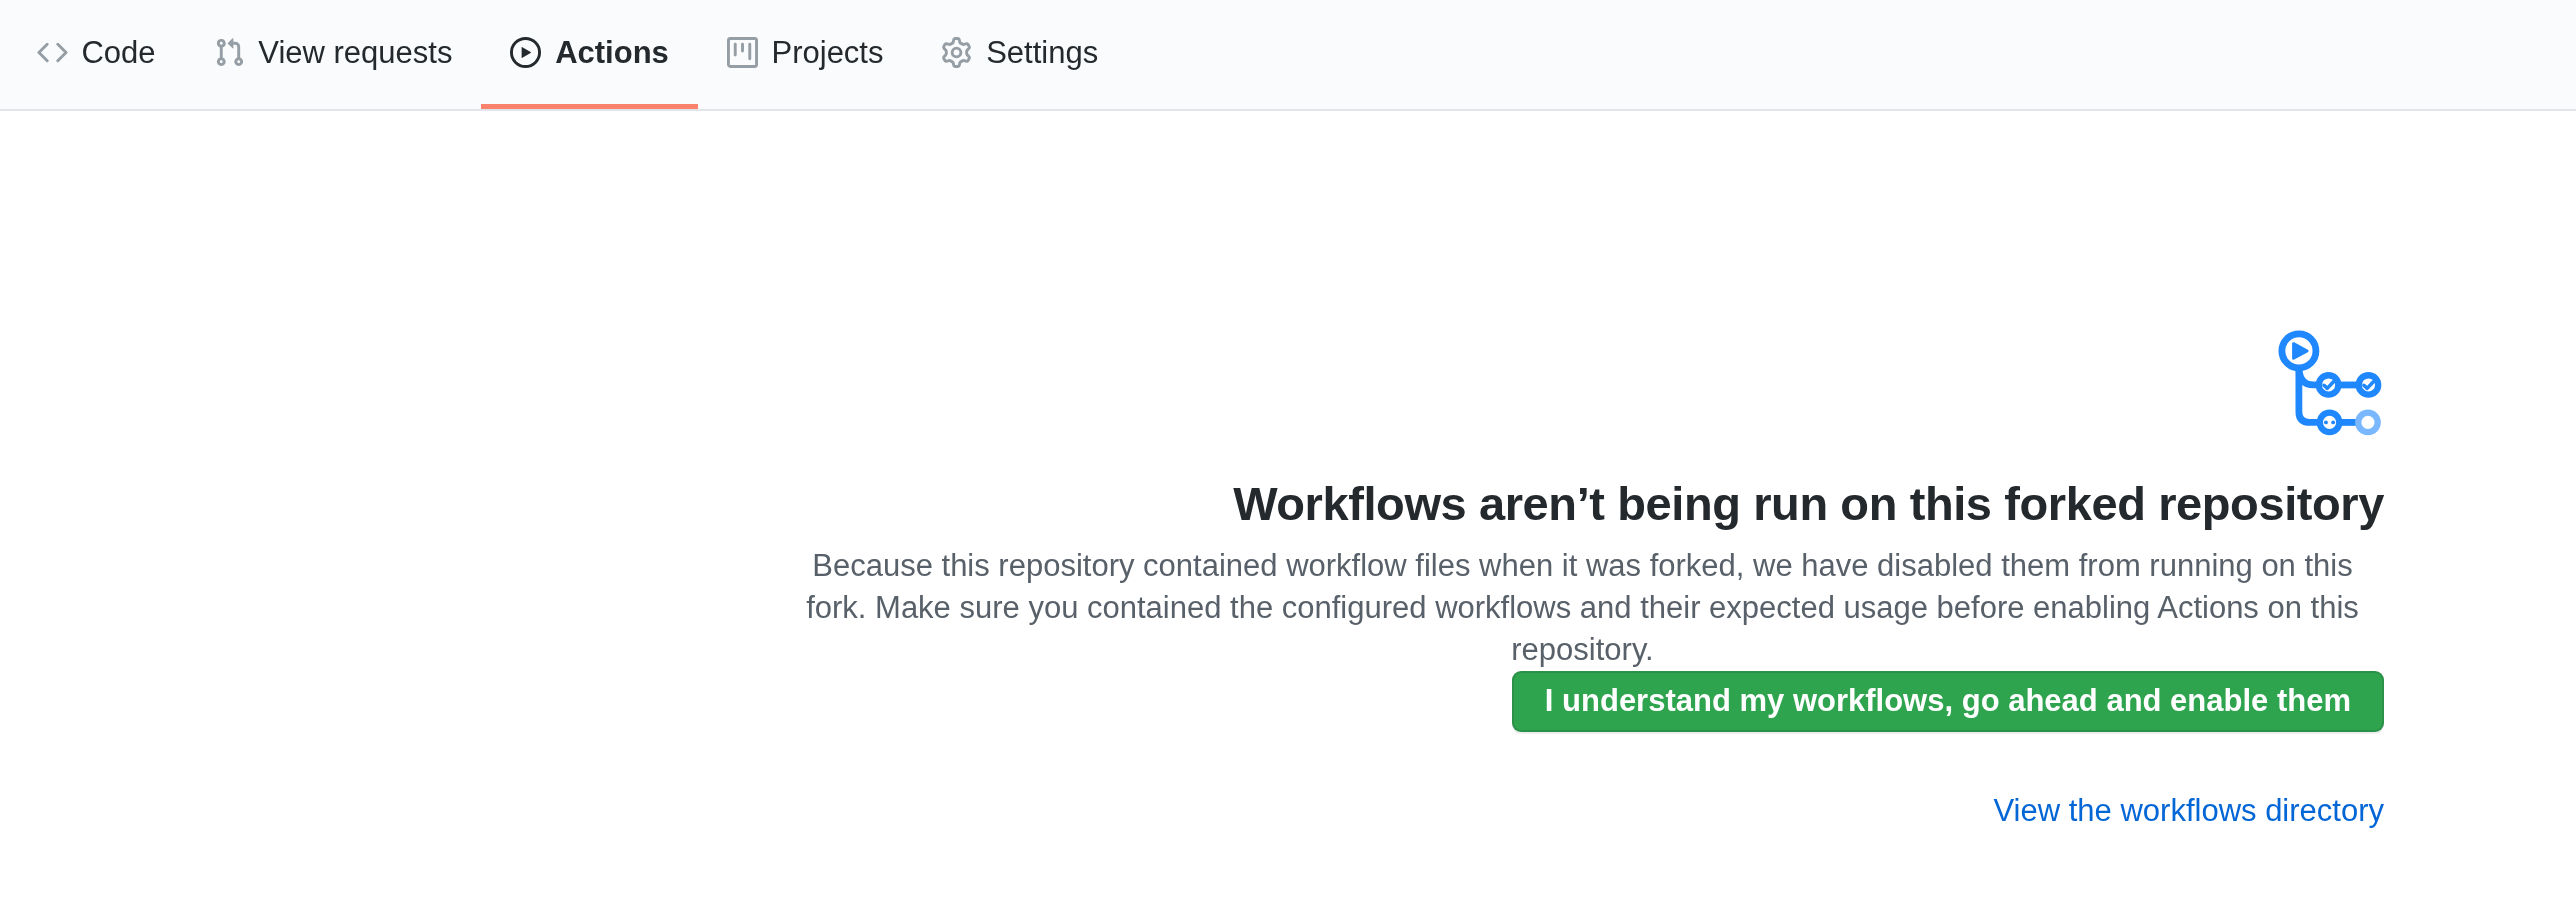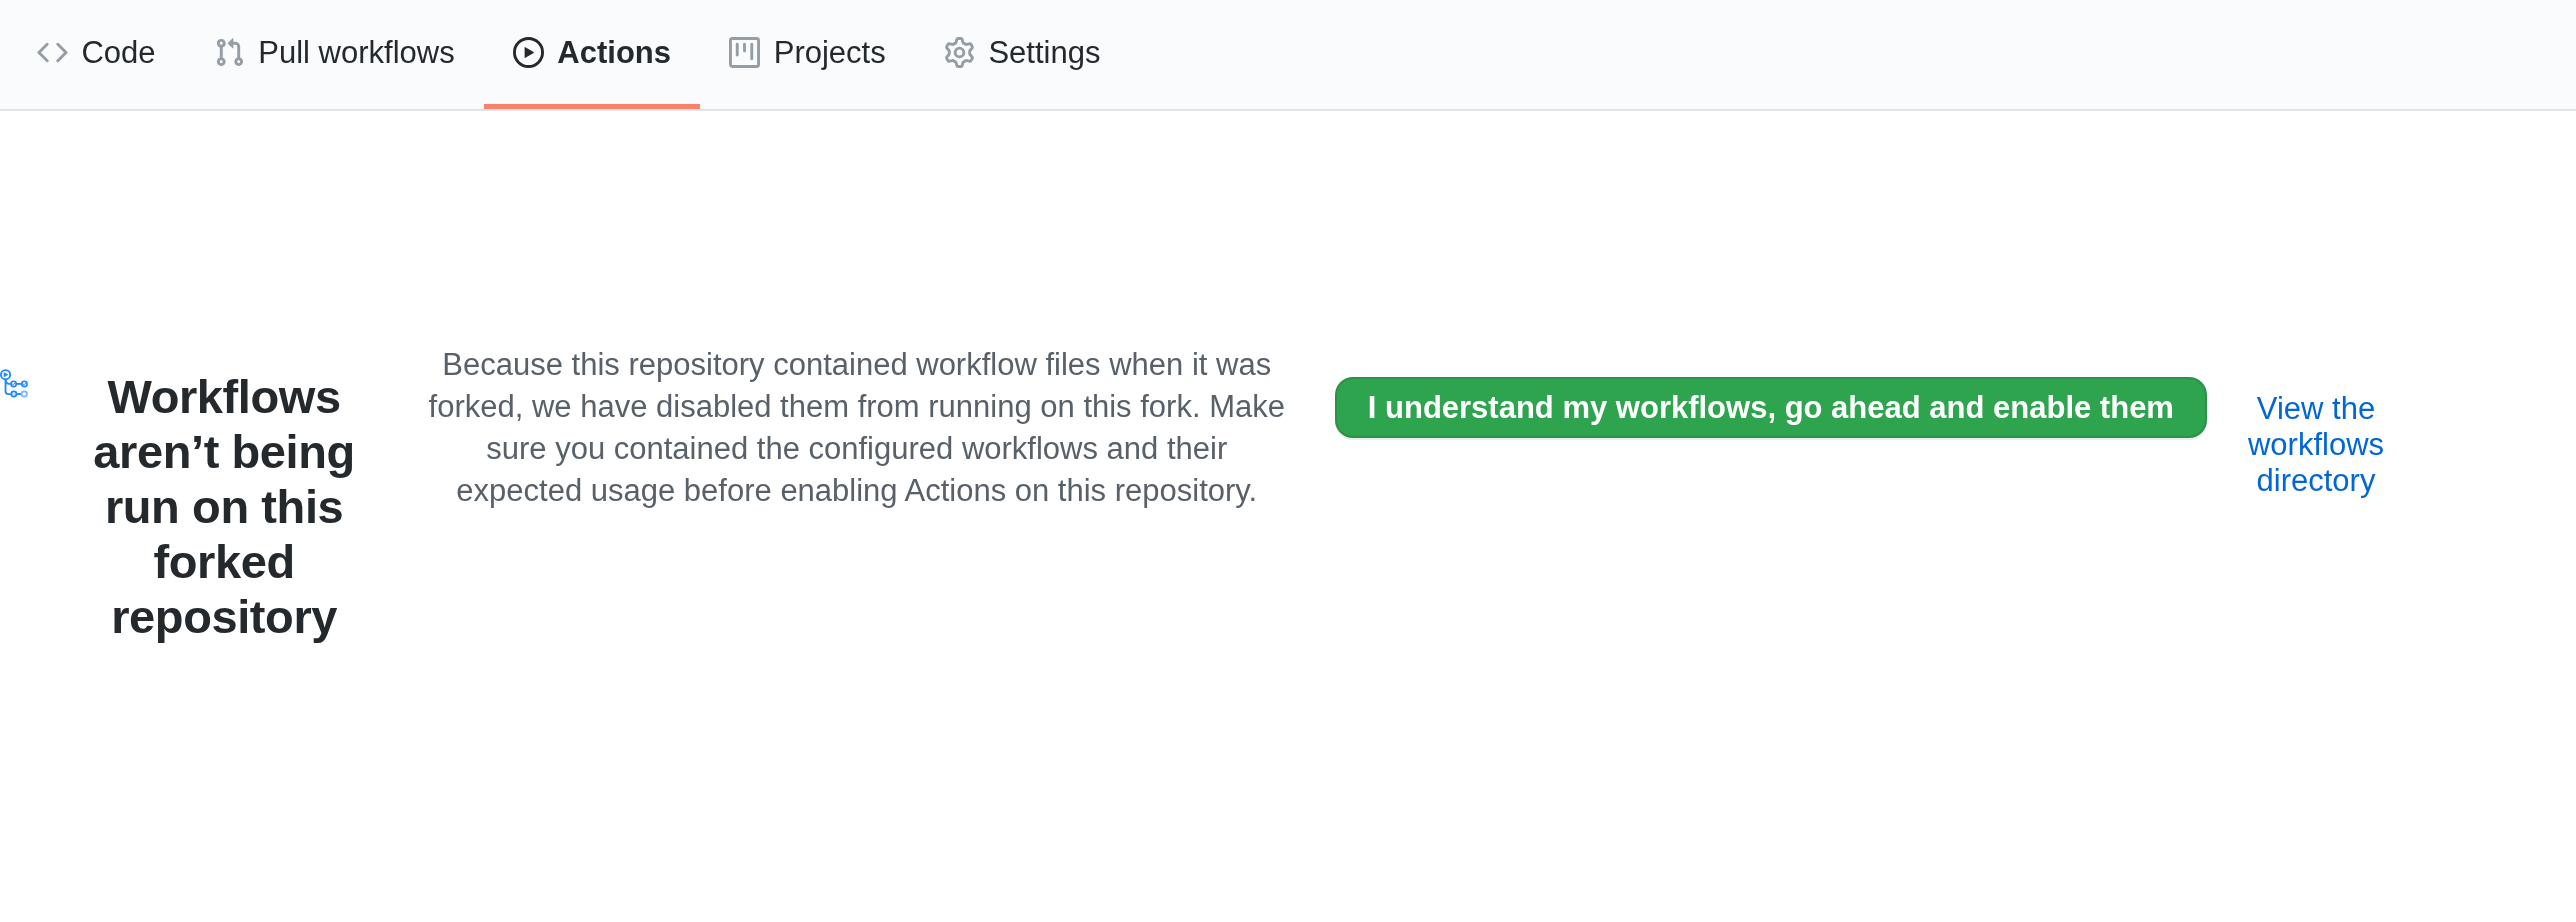--- a/index.html
+++ b/index.html
@@ -45,47 +45,45 @@
     text-align: center;
   }
   .tab.active .octicon svg { fill: #24292e; }
 
   
   .content { width: 2384px; }
   .blankslate {
     margin: 0 auto;
     padding-top: 219px;
     display: flex;
-    flex-direction: row;
-    align-items: flex-start;
+    flex-direction: column;
+    align-items: flex-end;
     text-align: center;
-    gap: 41px;
   }
   .workflow-art { width: 106px; height: 107px; }
   .bs-title {
     margin: 39px 0 0 0;
     font-size: 47px;
     font-weight: 700;
     color: #24292e;
     letter-spacing: -0.4px;
   }
   .bs-desc {
     margin: 13.7px 0 0 0;
     max-width: 1603px;
     font-size: 31px;
     line-height: 42px;
     color: #586069;
   }
   .bs-button {
-    margin-top: 47px;
     height: 61px;
     padding: 0 31px;
     background: #2ea44f;
     border: 2px solid rgba(27, 31, 35, 0.15);
-    border-radius: 18px;
+    border-radius: 9px;
     color: #ffffff;
     font-family: inherit;
     font-size: 31px;
     font-weight: 700;
     cursor: pointer;
     box-shadow: 0 2px 0 rgba(27, 31, 35, 0.08);
     white-space: nowrap;
   }
   .bs-link {
     margin-top: 61px;
@@ -107,21 +105,21 @@
     </span>
     <span>Code</span>
   </a>
 
   <a class="tab">
     <span class="octicon">
       <svg viewBox="0 0 16 16" aria-hidden="true">
           <path d="M7.177 3.073L9.573.677A.25.25 0 0110 .854v4.792a.25.25 0 01-.427.177L7.177 3.427a.25.25 0 010-.354zM3.75 2.5a.75.75 0 100 1.5.75.75 0 000-1.5zm-2.25.75a2.25 2.25 0 113 2.122v5.256a2.251 2.251 0 11-1.5 0V5.372A2.25 2.25 0 011.5 3.25zM11 2.5h-1V4h1a1 1 0 011 1v5.628a2.251 2.251 0 101.5 0V5A2.5 2.5 0 0011 2.5zm1 10.25a.75.75 0 111.5 0 .75.75 0 01-1.5 0zM3.75 12a.75.75 0 100 1.5.75.75 0 000-1.5z"></path>
         </svg>
     </span>
-    <span>Pull workflows</span>
+    <span>View requests</span>
   </a>
 
   <a class="tab active">
     <span class="octicon">
       <svg viewBox="0 0 16 16" aria-hidden="true">
           <path fill-rule="evenodd" d="M1.5 8a6.5 6.5 0 1113 0 6.5 6.5 0 01-13 0zM8 0a8 8 0 100 16A8 8 0 008 0zM6.379 5.227A.25.25 0 006 5.442v5.117a.25.25 0 00.379.214l4.264-2.559a.25.25 0 000-.428L6.379 5.227z"></path>
         </svg>
     </span>
     <span>Actions</span>
   </a>

